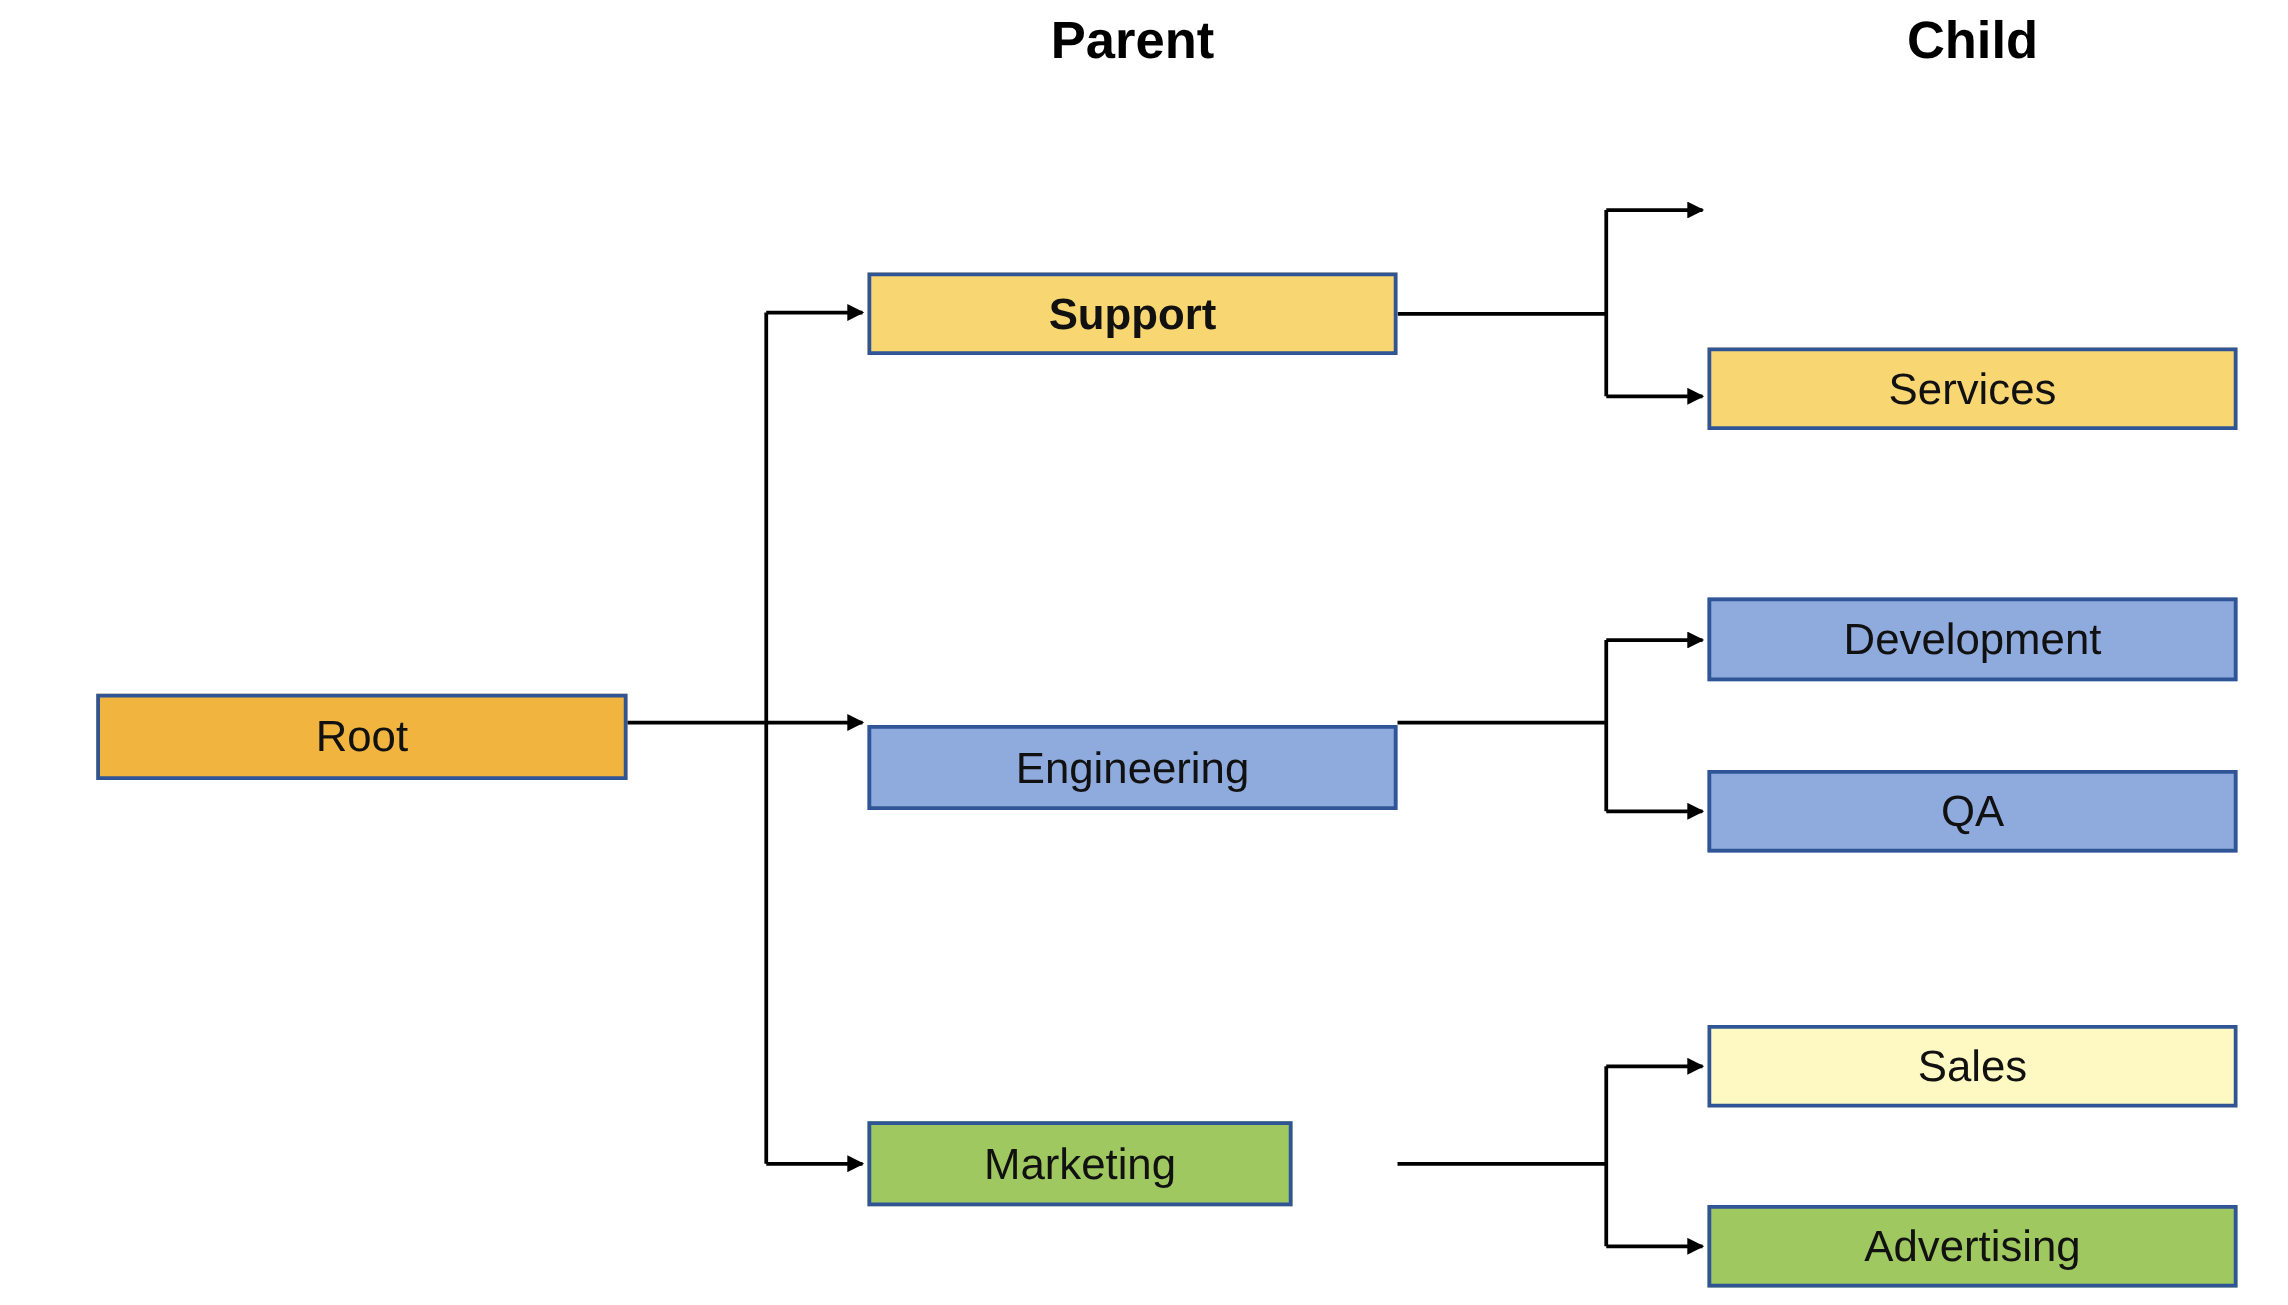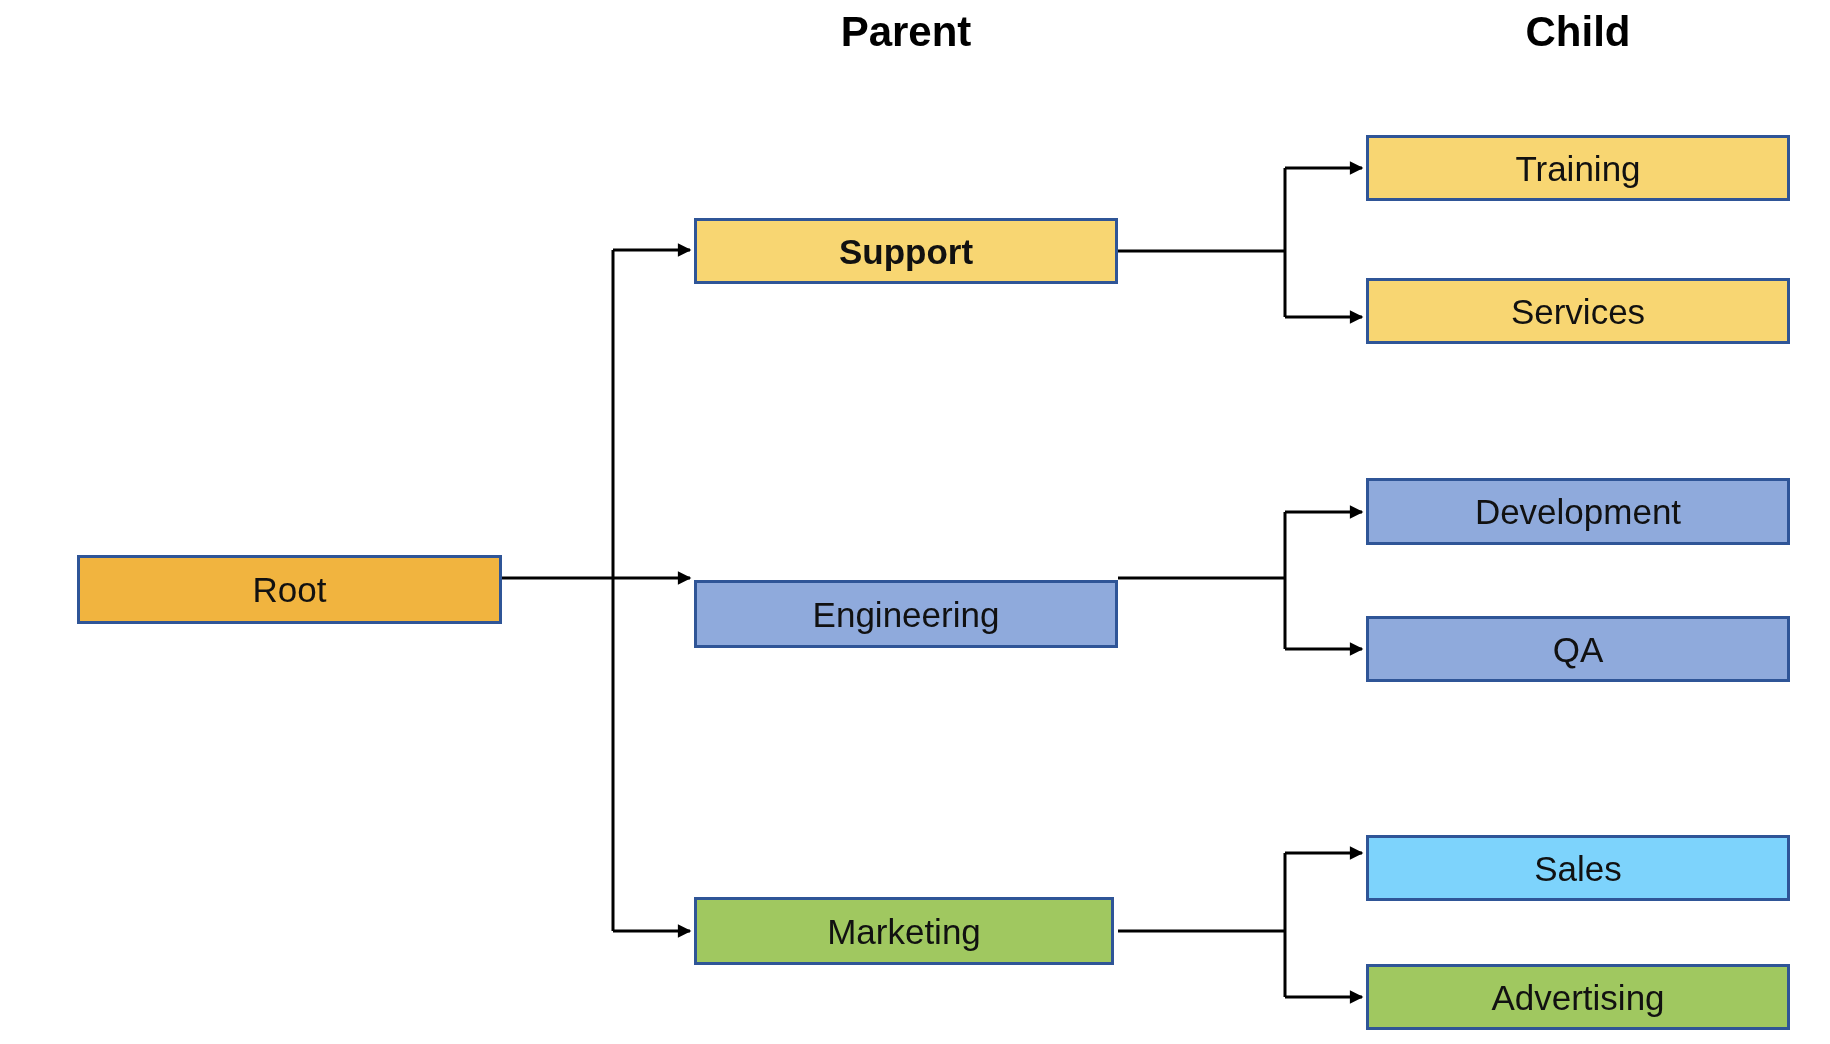--- a/index.html
+++ b/index.html
@@ -48,21 +48,21 @@
   .node span {
     font-size: 35px;
     line-height: 1;
     color: #111111;
     white-space: nowrap;
   }
   
   .n-root        { left: 77px;   top: 543px; width: 425px; height: 69px; margin-top: 12px; }
   .n-support     { left: 694px;  top: 218px; width: 424px; height: 66px; }
   .n-engineering { left: 694px;  top: 544px; width: 424px; height: 68px; margin-top: 36px; }
-  .n-marketing   { left: 694px;  top: 897px; width: 420px; height: 68px; }
+  .n-marketing   { left: 694px;  top: 897px; width: 340px; height: 68px; }
   .n-training    { left: 1366px; top: 135px; width: 424px; height: 66px; }
   .n-services    { left: 1366px; top: 278px; width: 424px; height: 66px; }
   .n-development { left: 1366px; top: 478px; width: 424px; height: 67px; }
   .n-qa          { left: 1366px; top: 616px; width: 424px; height: 66px; }
   .n-sales       { left: 1366px; top: 820px; width: 424px; height: 66px; }
   .n-advertising { left: 1366px; top: 964px; width: 424px; height: 66px; }
 </style>
 </head>
 <body>
 
@@ -105,37 +105,34 @@
   </div>
 
   <div class="node n-engineering" style="background-color: rgb(143, 170, 220); border-color: rgb(47, 85, 151);">
     <span>Engineering</span>
   </div>
 
   <div class="node n-marketing" style="background-color: rgb(160, 200, 96); border-color: rgb(47, 85, 151);">
     <span>Marketing</span>
   </div>
 
-  <div class="node n-training" style="background-color: rgb(248, 214, 114); border-color: rgb(47, 85, 151);">
-    <span>Training</span>
-  </div>
 
   <div class="node n-services" style="background-color: rgb(248, 214, 114); border-color: rgb(47, 85, 151);">
     <span>Services</span>
   </div>
 
   <div class="node n-development" style="background-color: rgb(143, 170, 220); border-color: rgb(47, 85, 151);">
     <span>Development</span>
   </div>
 
   <div class="node n-qa" style="background-color: rgb(143, 170, 220); border-color: rgb(47, 85, 151);">
     <span>QA</span>
   </div>
 
-  <div class="node n-sales" style="background-color: #7dd3fc; border-color: rgb(47, 85, 151); margin-top: 15px;">
+  <div class="node n-sales" style="background-color: #fef9c3; border-color: rgb(47, 85, 151);">
     <span>Sales</span>
   </div>
 
   <div class="node n-advertising" style="background-color: rgb(160, 200, 96); border-color: rgb(47, 85, 151);">
     <span>Advertising</span>
   </div>
 
 </div>
 
 </body></html>

